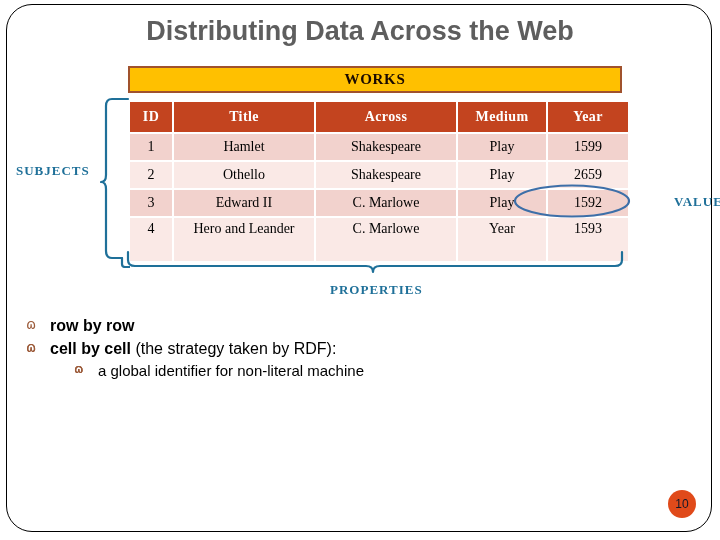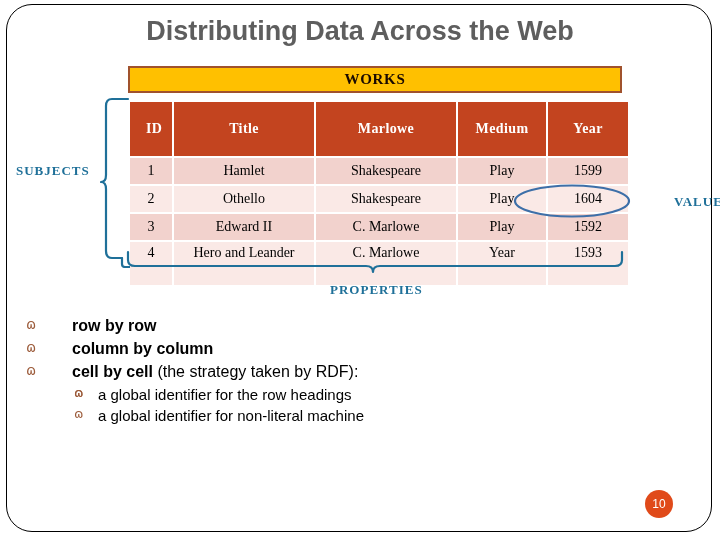--- a/index.html
+++ b/index.html
@@ -76,21 +76,21 @@
     font-family: "Liberation Serif", serif;
     table-layout: fixed;
   }
   #works-table th {
     background: #c3441f;
     color: #ffffff;
     font-weight: bold;
     font-size: 14px;
     letter-spacing: 0.4px;
     height: 22px;
-    padding: 16px;
+    padding: 4px;
     text-align: center;
     margin-left: 23px;
   }
   #works-table td {
     font-size: 14px;
     color: #000000;
     text-align: center;
     height: 26px;
     padding: 0 2px;
     line-height: 1.15;
@@ -164,33 +164,33 @@
   li .bullet {
     position: absolute;
     left: 0;
     top: 0;
     color: #9c5b3a;
     font-size: 14px;
     line-height: inherit;
     font-family: "DejaVu Sans", sans-serif;
   }
   ul.lvl2 > li .bullet { font-size: 13px; }
-  .b { font-weight: bold; margin-left: 22px; }
+  .b { font-weight: bold; }
   .n { font-weight: normal; }
 
   
   #page-badge {
     position: absolute;
-    left: 645px;
+    left: 668px;
     top: 490px;
     width: 28px;
     height: 28px;
     border-radius: 50%;
     background: #e04a1a;
-    color: #ffffff;
+    color: #0f172a;
     font-size: 12px;
     display: flex;
     align-items: center;
     justify-content: center;
   }
 </style>
 </head>
 <body>
 
 <div id="slide">
@@ -206,39 +206,39 @@
       <col class="c-id">
         <col class="c-title">
         <col class="c-author">
         <col class="c-medium">
         <col class="c-year">
     </colgroup>
     <thead>
       <tr>
         <th>ID</th>
         <th>Title</th>
-        <th>Marlowe</th>
+        <th>Across</th>
         <th>Medium</th>
         <th>Year</th>
       </tr>
     </thead>
     <tbody>
       <tr class="row-dark">
         <td>1</td>
         <td>Hamlet</td>
         <td>Shakespeare</td>
         <td>Play</td>
         <td>1599</td>
       </tr>
       <tr class="row-light">
         <td>2</td>
         <td>Othello</td>
         <td>Shakespeare</td>
         <td>Play</td>
-        <td>1604</td>
+        <td>2659</td>
       </tr>
       <tr class="row-dark">
         <td>3</td>
         <td>Edward II</td>
         <td>C. Marlowe</td>
         <td>Play</td>
         <td>1592</td>
       </tr>
       <tr class="row-light row-tall">
         <td>4</td>
@@ -266,30 +266,30 @@
   </svg>
   <div id="label-value" class="anno-label">VALUE</div>
 
   <div id="body">
 
     <ul class="lvl1">
       <li>
         <span class="bullet">ɷ</span><span class="b">row by row</span><span class="n"></span>
       </li>
       <li>
-        <span class="bullet">ɷ</span><span class="b">column by column</span><span class="n"></span>
+        <span class="bullet">ɷ</span><span class="n"></span>
       </li>
       <li>
         <span class="bullet">ɷ</span><span class="b">cell by cell</span><span class="n"> (the strategy taken by RDF):</span>
         <ul class="lvl2">
           <li>
             <span class="bullet">ɷ</span>
           </li>
           <li>
-            <span class="bullet">ɷ</span><span>a global identifier for the row headings</span>
+            <span class="bullet">ɷ</span>
           </li>
           <li>
             <span class="bullet">ɷ</span><span>a global identifier for non-literal machine</span>
           </li>
         </ul>
       </li>
     </ul>
   </div>
 
   <div id="page-badge">10</div>

